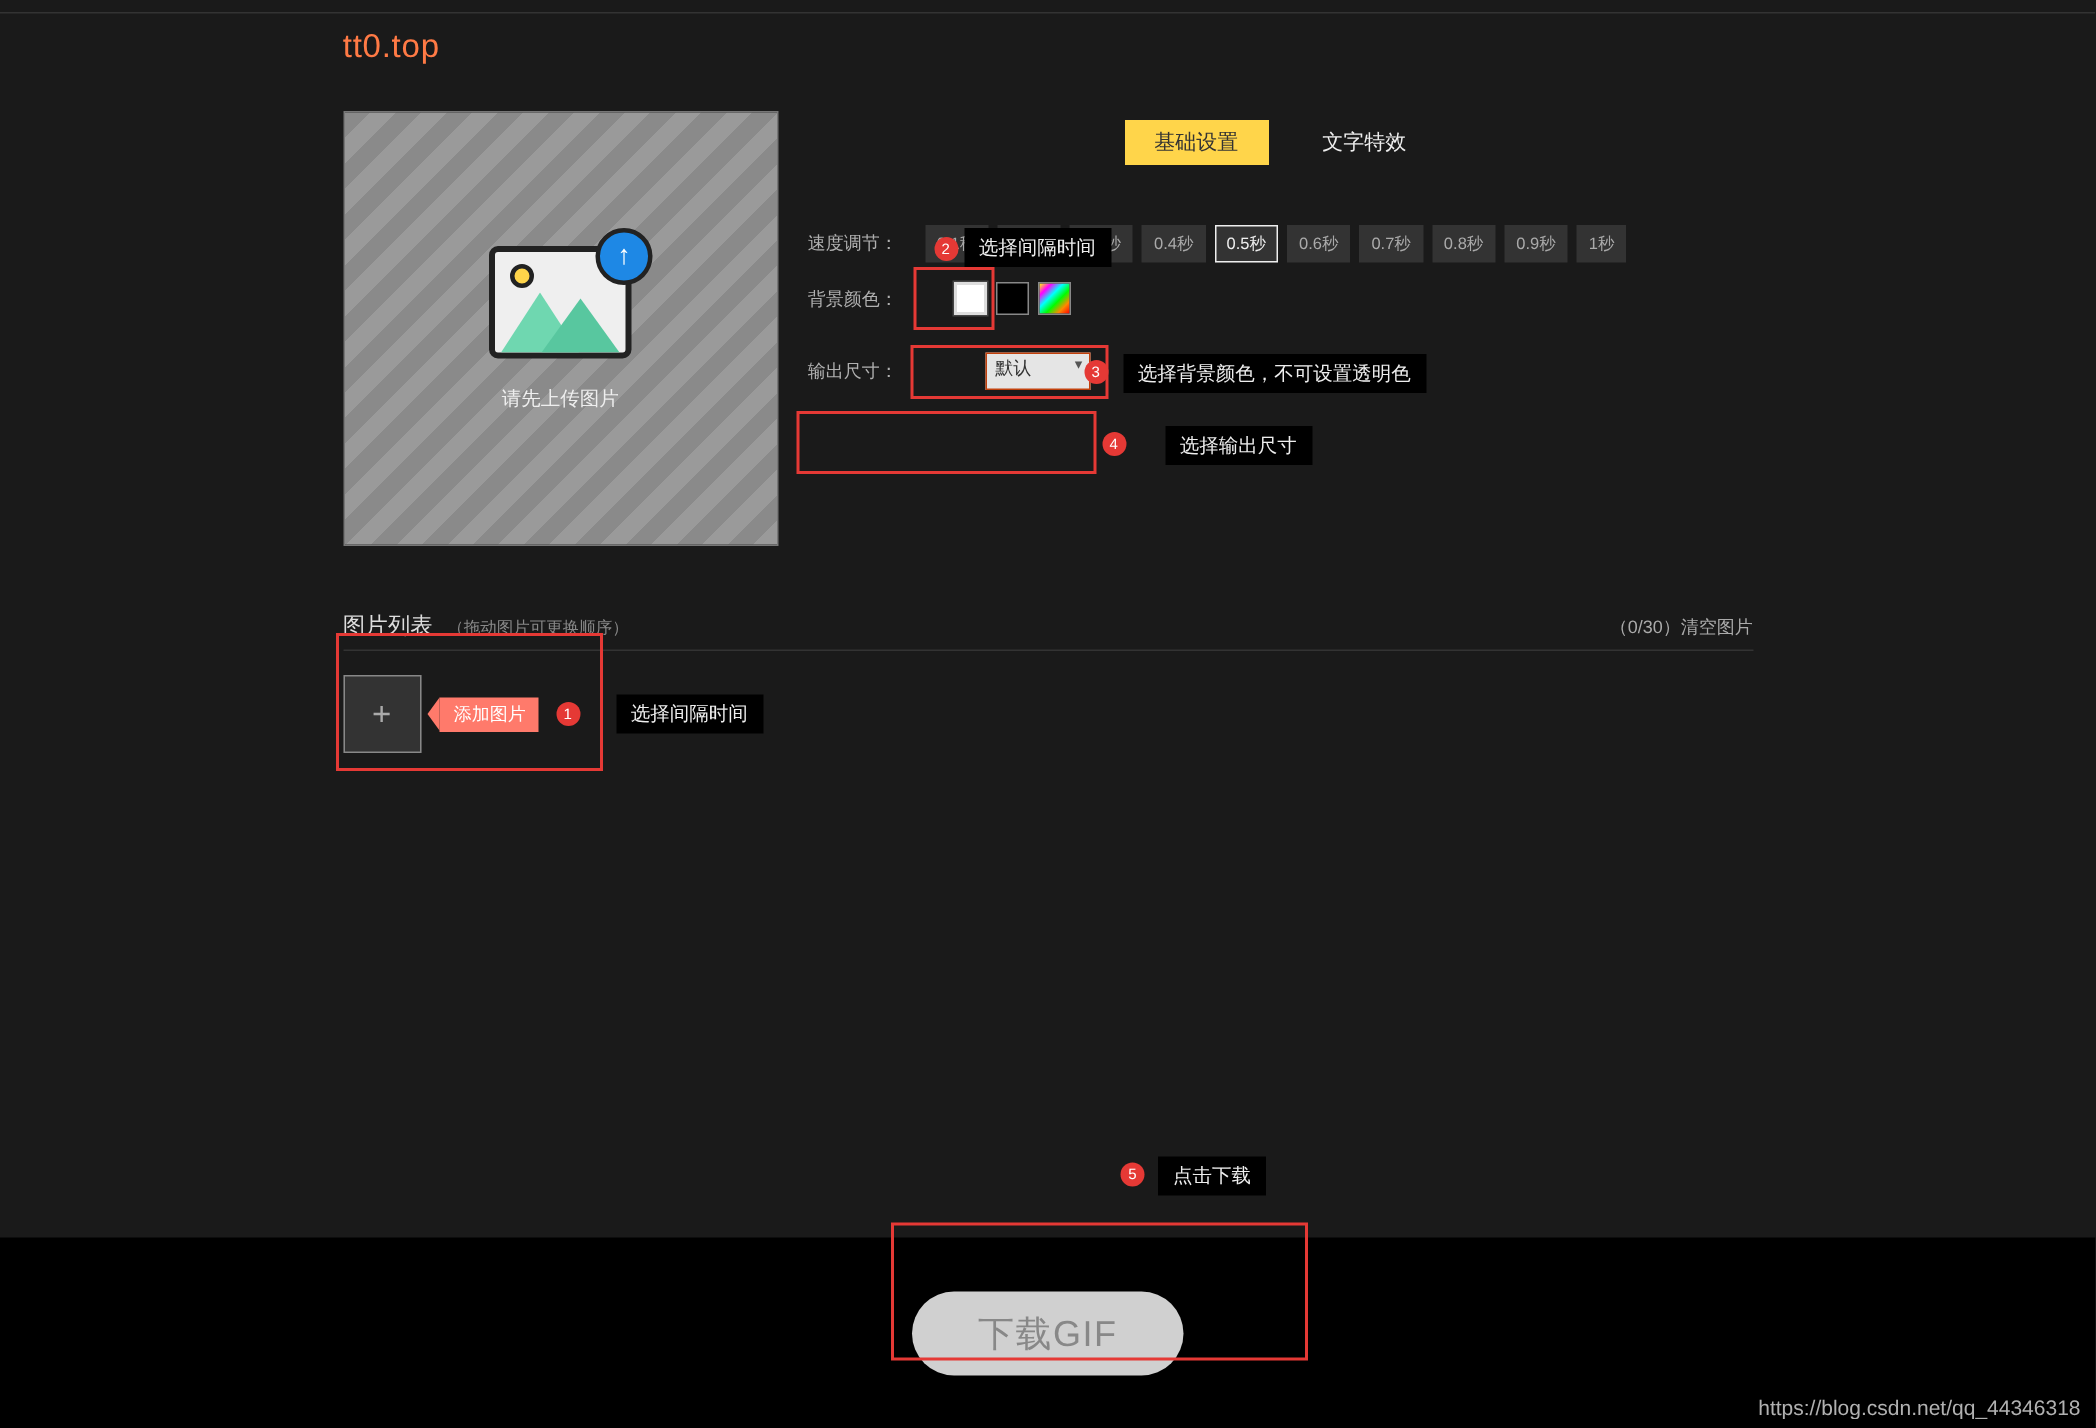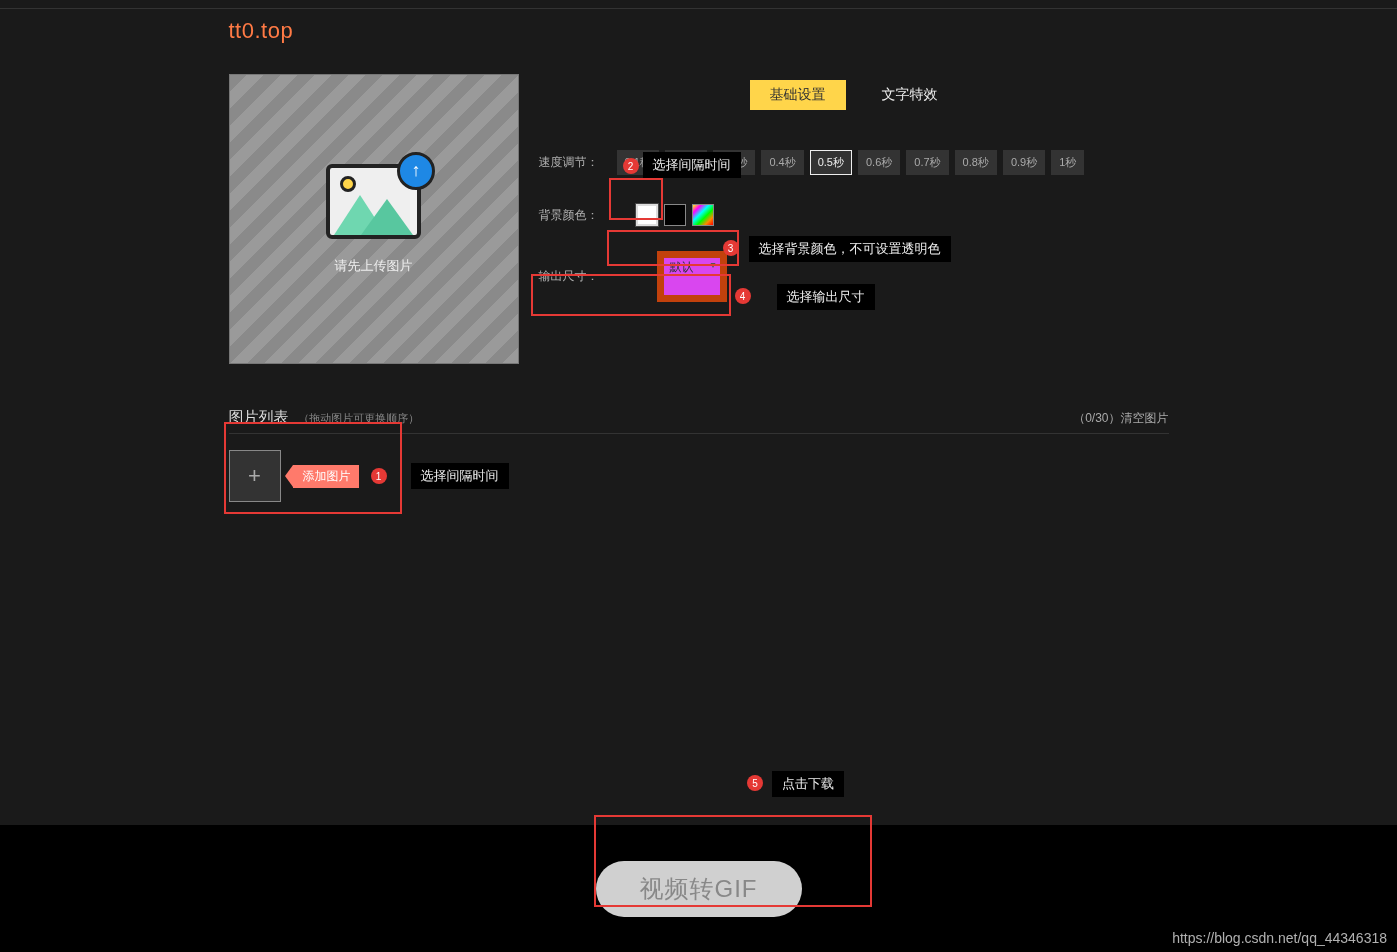--- a/index.html
+++ b/index.html
@@ -51,28 +51,28 @@
     .preview-text { margin-top:18px; color:#eee; font-size:13px; }
     .controls { flex:1; padding-top:6px; }
     .tab-row { display:flex; justify-content:center; gap:16px; }
     .tab-basic { background:#ffd54a; color:#333; padding:6px 20px; font-size:14px; cursor:pointer; }
     .tab-text { color:#eee; padding:6px 20px; font-size:14px; cursor:pointer; }
     .ctrl-line { display:flex; align-items:center; gap:8px; margin-top:40px; font-size:12px; color:#aaa; }
     .ctrl-label { width:70px; text-align:left; font-size:12px; color:#b0b0b0;}
     .speed-btns { display:flex; gap:6px; flex-wrap:nowrap; }
     .speed-btn { background:#333; color:#aaa; padding:4px 7px; font-size:11px; cursor:pointer; border:1px solid transparent;}
     .speed-btn.selected { border:1px solid #eee; color:#eee; }
-    .bg-row { margin-top:26px;gap:24px; }
+    .bg-row { margin-top:10px;gap:24px; }
     .color-swatches { display:flex; gap:6px; align-items:center; padding:3px; }
     .swatch { width:22px; height:22px; border:1px solid #888; cursor:pointer; }
     .sw-white { background:#fff; border:2px solid #ddd; outline:1px solid #444;}
     .sw-black { background:#000; }
     .sw-rainbow { background:linear-gradient(135deg,#ff0,#f0f,#0ff,#0f0,#f80,#f00); }
     .out-row { margin-top:22px;gap:48px; }
-    .select { background:#d946ef; color:#333; border:7px solid #c2410c; padding:1px 22px 19px 6px; font-size:12px; position:relative; cursor:pointer; min-width:70px; display:inline-block;}
+    .select { background:#e5e5e5; color:#333; border:1px solid #c2410c; padding:1px 22px 5px 6px; font-size:12px; position:relative; cursor:pointer; min-width:70px; display:inline-block;}
     .select::after { content:"▾"; position:absolute; right:4px; top:1px; font-size:10px; color:#555;}
     .annot-box { position:absolute; border:2px solid #e53935; pointer-events:none; }
     .annot-circle { position:absolute; width:16px; height:16px; background:#e53935; border-radius:50%; color:#fff; font-size:10px; display:flex; align-items:center; justify-content:center; z-index:5;}
     .annot-label { position:absolute; background:#000; color:#eee; padding:4px 10px; font-size:13px; z-index:4;}
     .list-header { display:flex; justify-content:space-between; align-items:baseline; margin-top:44px; border-bottom:1px solid #333; padding-bottom:6px;}
     .list-title { color:#ddd; font-size:15px; }
     .list-hint { color:#888; font-size:11px; margin-left:6px;}
     .list-right { display:flex; color:#aaa; font-size:12px;}
     .clear-link { cursor:pointer; color:#aaa;}
     .add-row { display:flex; align-items:center; gap:12px; margin-top:16px; }
@@ -176,16 +176,16 @@
   <div class="annot-label" style="left:548px; top:210px;">选择输出尺寸</div>
 
   <div class="annot-box" style="left:-5px; top:348px; width:178px; height:92px;"></div>
 </div>
 
 <div class="annot-circle" style="left:747px; top:775px;">5</div>
 <div class="annot-label" style="left:772px; top:771px;">点击下载</div>
 <div class="annot-box" style="left:594px; top:815px; width:278px; height:92px; z-index:6;"></div>
 
 <div class="footer">
-  <button class="dl-btn">视频转GIF</button>
+  <button class="dl-btn">下载GIF</button>
 </div>
 
 <div class="watermark">https://blog.csdn.net/qq_44346318</div>
 
 </body></html>

